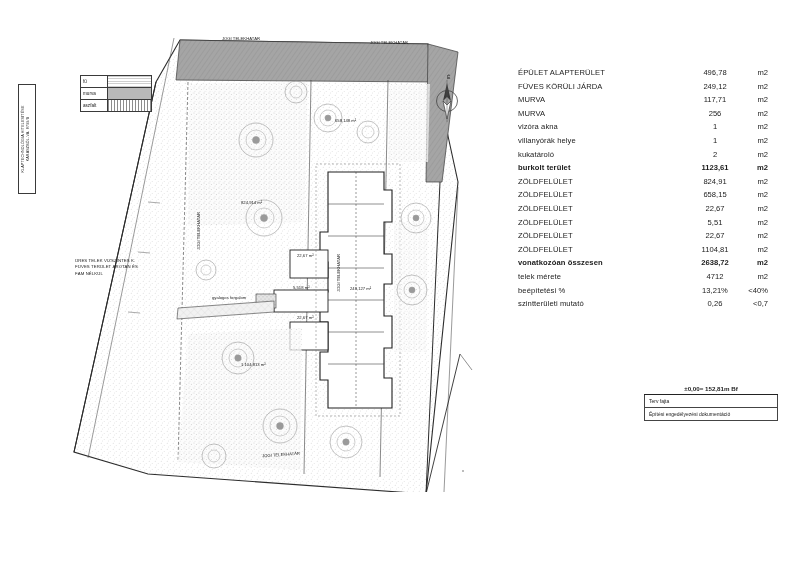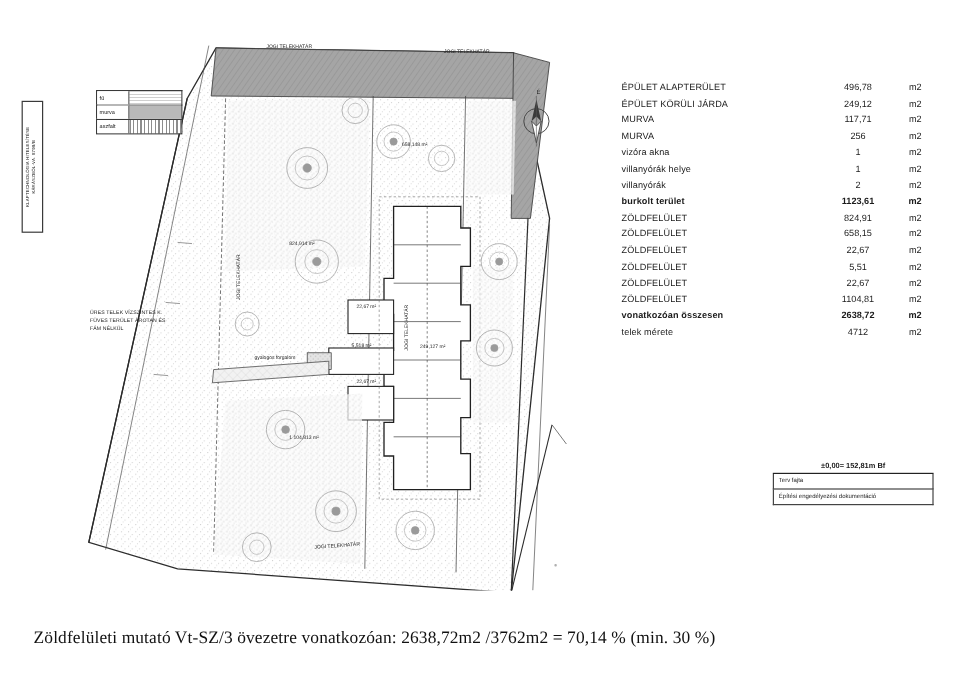--- a/index.html
+++ b/index.html
@@ -378,21 +378,21 @@
     <line x1="15" y1="2" x2="15" y2="44" stroke="#555" stroke-width="0.5"></line>
   </svg>
 
   <div class="table">
     <div class="trow">
       <div class="tname">ÉPÜLET ALAPTERÜLET</div>
       <div class="tval">496,78</div>
       <div class="tunit">m2</div>
     </div>
     <div class="trow">
-      <div class="tname">ÉPÜLET KÖRÜLI JÁRDA</div>
+      <div class="tname">FÜVES KÖRÜLI JÁRDA</div>
       <div class="tval">249,12</div>
       <div class="tunit">m2</div>
     </div>
     <div class="trow">
       <div class="tname">MURVA</div>
       <div class="tval">117,71</div>
       <div class="tunit">m2</div>
     </div>
     <div class="trow">
       <div class="tname">MURVA</div>
@@ -403,21 +403,21 @@
       <div class="tname">vizóra akna</div>
       <div class="tval">1</div>
       <div class="tunit">m2</div>
     </div>
     <div class="trow">
       <div class="tname">villanyórák helye</div>
       <div class="tval">1</div>
       <div class="tunit">m2</div>
     </div>
     <div class="trow">
-      <div class="tname">villanyórák</div>
+      <div class="tname">kukatároló</div>
       <div class="tval">2</div>
       <div class="tunit">m2</div>
     </div>
     <div class="trow bold">
       <div class="tname">burkolt terület</div>
       <div class="tval">1123,61</div>
       <div class="tunit">m2</div>
     </div>
     <div class="trow">
       <div class="tname">ZÖLDFELÜLET</div>
@@ -451,27 +451,36 @@
     </div>
     <div class="trow bold">
       <div class="tname">vonatkozóan összesen</div>
       <div class="tval">2638,72</div>
       <div class="tunit">m2</div>
     </div>
     <div class="trow">
       <div class="tname">telek mérete</div>
       <div class="tval">4712</div>
       <div class="tunit">m2</div>
+    </div>
+    <div class="trow">
+      <div class="tname">beépítetési %</div>
+      <div class="tval">13,21%</div>
+      <div class="tunit">&lt;40%</div>
+    </div>
+    <div class="trow">
+      <div class="tname">szintterületi mutató</div>
+      <div class="tval">0,26</div>
+      <div class="tunit">&lt;0,7</div>
     </div>
   </div>
 
   <div class="stamp">
     <div class="stamp-top">±0,00= 152,81m Bf</div>
     <div class="stamp-cell">Terv fajta</div>
     <div class="stamp-cell">Építési engedélyezési dokumentáció</div>
   </div>
 
-  <div class="caption">Zöldfelületi mutató Vt-SZ/3 övezetre vonatkozóan: 2638,72m2 /3762m2 = 70,14 % (min. 30 %)</div>
 
   <div class="speck" style="left:712px; top:72px;"></div>
   <div class="speck" style="left:462px; top:470px; width:1.5px; height:1.5px;"></div>
 
 </div>
 
 </body></html>

